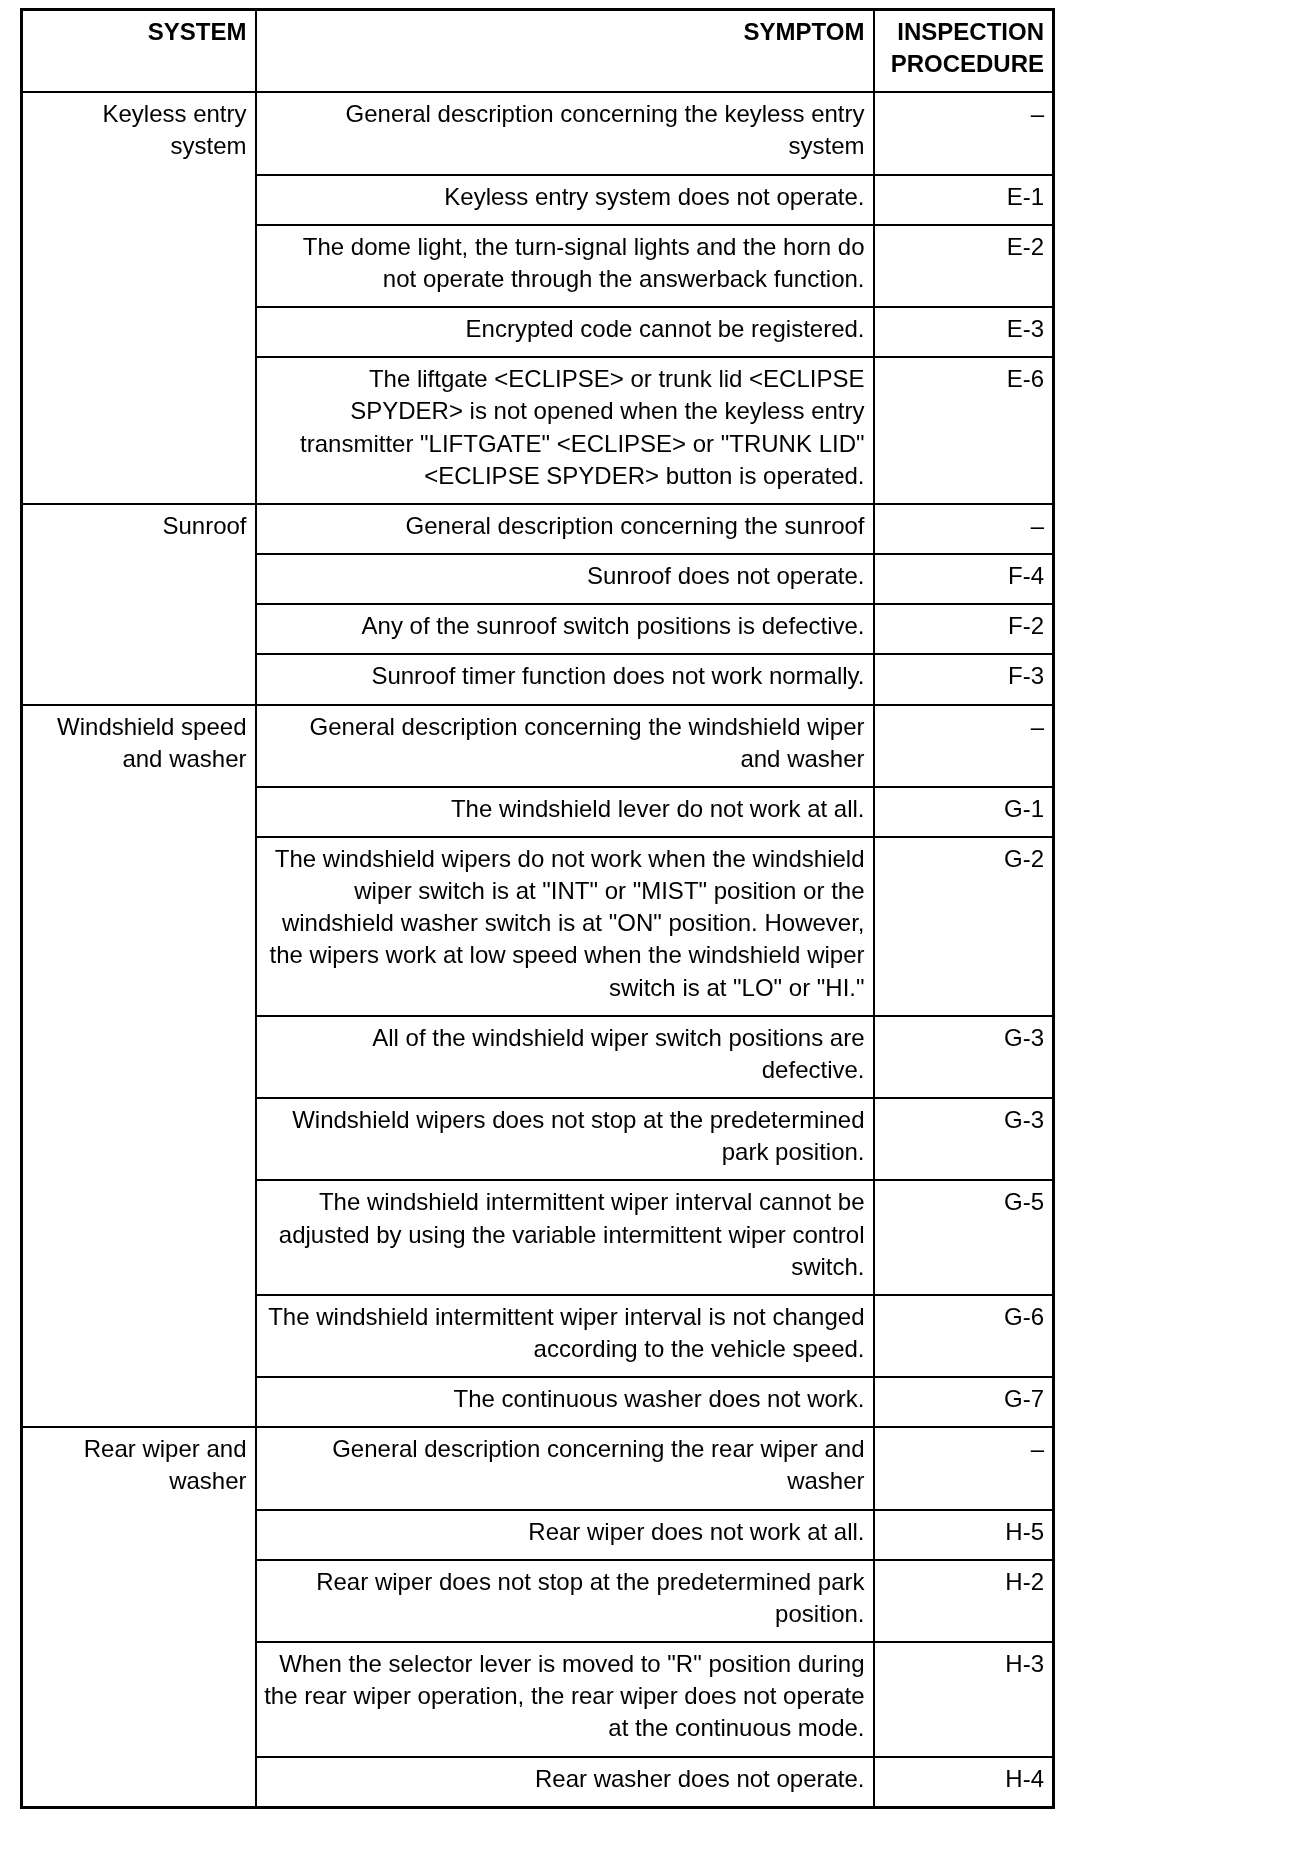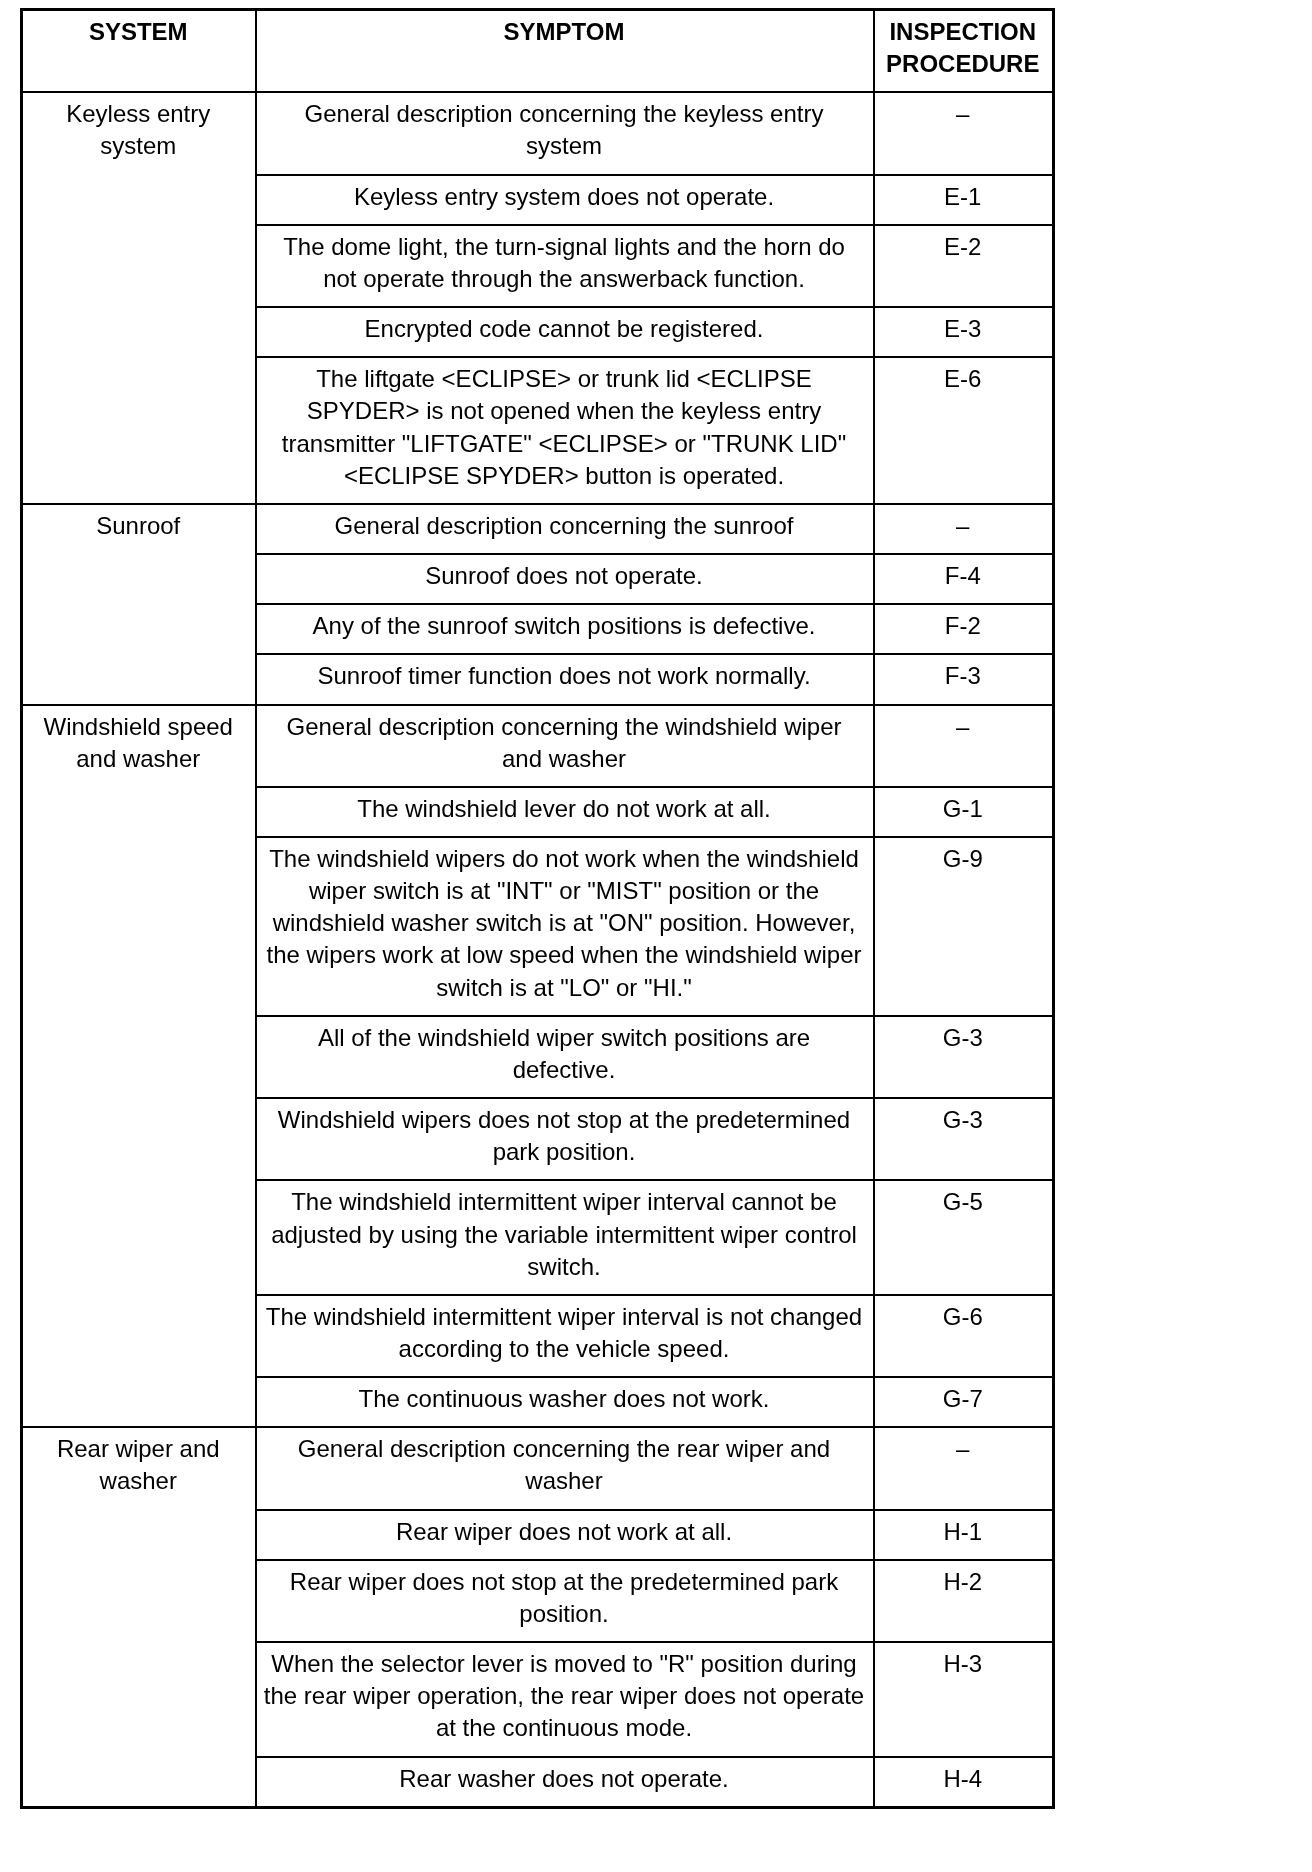--- a/index.html
+++ b/index.html
@@ -20,21 +20,21 @@
   table.symptom-table {
     border-collapse: collapse;
     table-layout: fixed;
     width: 1032px;
     border: 3px solid #000000;
   }
   table.symptom-table th,
   table.symptom-table td {
     border: 2px solid #000000;
     vertical-align: top;
-    text-align: center;
+    text-align: right;
     padding: 5px 8px 11px 7px;
     font-size: 24px;
     line-height: 1.34;
     word-wrap: break-word;
   }
   table.symptom-table th {
     font-weight: bold;
   }
   col.col-system { width: 234px; }
   col.col-symptom { width: 618px; }
@@ -100,21 +100,21 @@
           <td rowspan="8">Windshield speed and washer</td>
           <td>General description concerning the windshield wiper and washer</td>
           <td>–</td>
         </tr>
         <tr>
           <td>The windshield lever do not work at all.</td>
           <td>G-1</td>
         </tr>
         <tr>
           <td>The windshield wipers do not work when the windshield wiper switch is at "INT" or "MIST" position or the windshield washer switch is at "ON" position. However, the wipers work at low speed when the windshield wiper switch is at "LO" or "HI."</td>
-          <td>G-9</td>
+          <td>G-2</td>
         </tr>
         <tr>
           <td>All of the windshield wiper switch positions are defective.</td>
           <td>G-3</td>
         </tr>
         <tr>
           <td>Windshield wipers does not stop at the predetermined park position.</td>
           <td>G-3</td>
         </tr>
         <tr>
@@ -129,21 +129,21 @@
           <td>The continuous washer does not work.</td>
           <td>G-7</td>
         </tr>
         <tr>
           <td rowspan="5">Rear wiper and washer</td>
           <td>General description concerning the rear wiper and washer</td>
           <td>–</td>
         </tr>
         <tr>
           <td>Rear wiper does not work at all.</td>
-          <td>H-1</td>
+          <td>H-5</td>
         </tr>
         <tr>
           <td>Rear wiper does not stop at the predetermined park position.</td>
           <td>H-2</td>
         </tr>
         <tr>
           <td>When the selector lever is moved to "R" position during the rear wiper operation, the rear wiper does not operate at the continuous mode.</td>
           <td>H-3</td>
         </tr>
         <tr>

